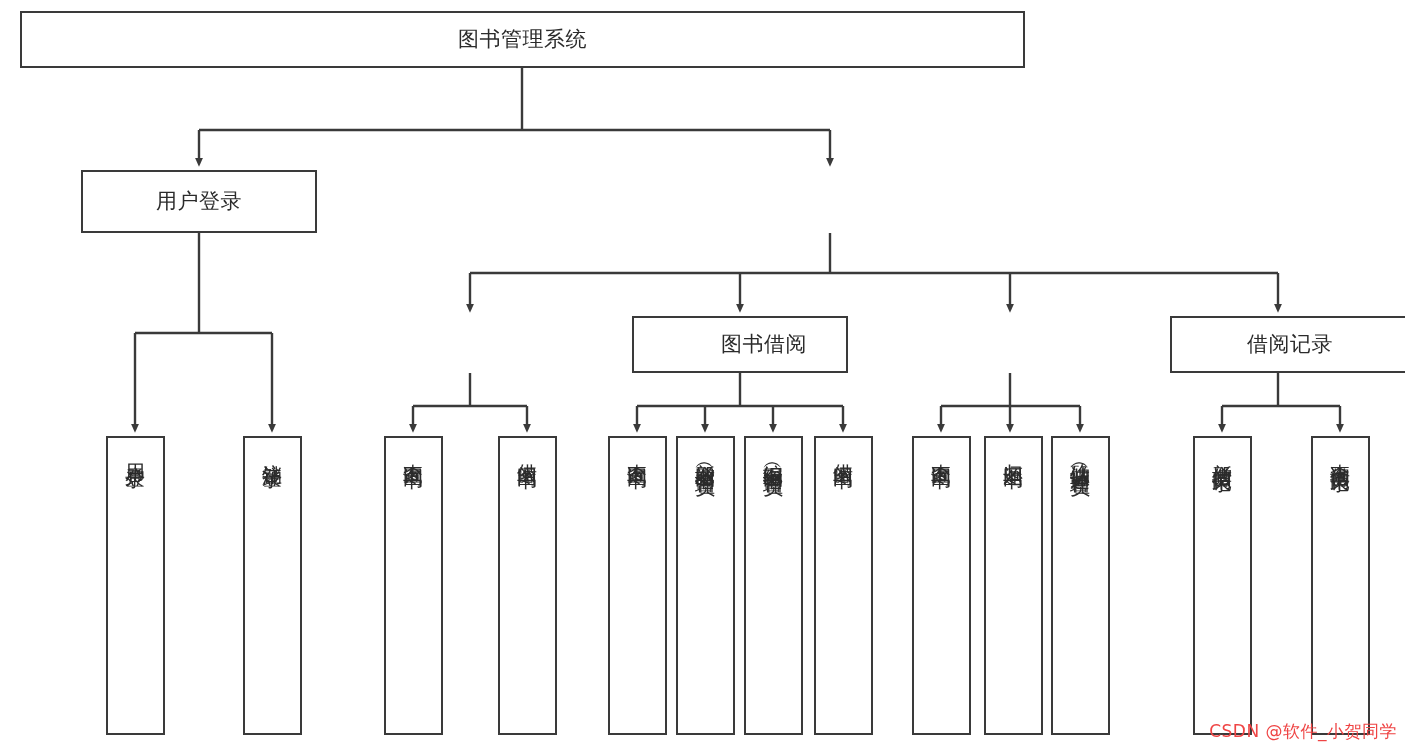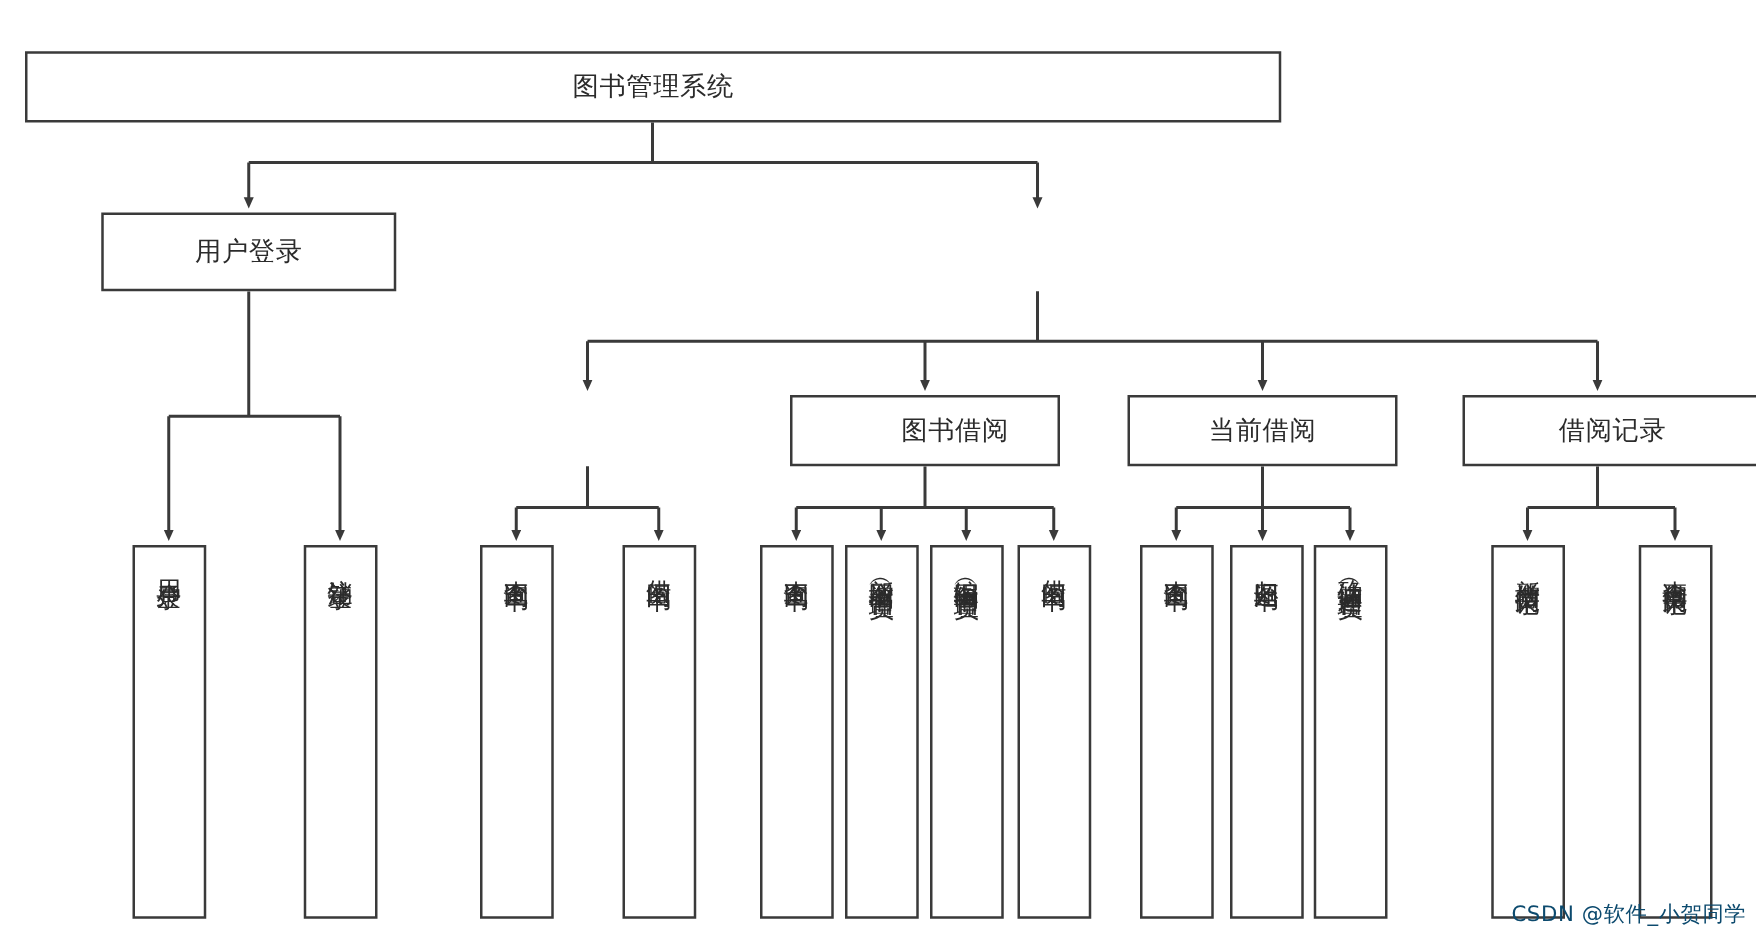--- a/index.html
+++ b/index.html
@@ -53,21 +53,21 @@
     font-size: 20px;
     line-height: 1.1;
     letter-spacing: 2px;
     white-space: nowrap;
     max-height: 280px;
   }
   .watermark {
     position: absolute;
     right: 8px;
     bottom: 4px;
-    color: #0c4a6e;
+    color: #ef4444;
     font-size: 17px;
     letter-spacing: 0.5px;
     z-index: 3;
     white-space: nowrap;
   }
 </style>
 </head>
 <body>
 
 <div id="canvas">
@@ -115,33 +115,30 @@
       <path d="M1010,406 L1010,428" marker-end="url(#arrow)"></path>
       <path d="M1080,406 L1080,428" marker-end="url(#arrow)"></path>
 
       <path d="M1278,373 L1278,406"></path>
       <path d="M1222,406 L1340,406"></path>
       <path d="M1222,406 L1222,428" marker-end="url(#arrow)"></path>
       <path d="M1340,406 L1340,428" marker-end="url(#arrow)"></path>
     </g>
   </svg>
 
-  <div class="node" style="left:20px; top:11px; width:1005px; height:57px;margin-top:30px;">
+  <div class="node" style="left:20px; top:11px; width:1005px; height:57px;">
     <span class="label">图书管理系统</span>
   </div>
 
   <div class="node" style="left:81px; top:170px; width:236px; height:63px;">
     <span class="label">用户登录</span>
   </div>
 
   <div class="node" style="left:632px; top:316px; width:216px; height:57px;padding-left:48px;">
     <span class="label">图书借阅</span>
-  </div>
-  <div class="node" style="left:902px; top:316px; width:216px; height:57px;">
-    <span class="label">当前借阅</span>
   </div>
   <div class="node" style="left:1170px; top:316px; width:240px; height:57px;">
     <span class="label">借阅记录</span>
   </div>
 
   <div class="node vertical" style="left:106px; top:436px; width:59px; height:299px;">
     <span class="label">用户登录</span>
   </div>
   <div class="node vertical" style="left:243px; top:436px; width:59px; height:299px;">
     <span class="label">注销登录</span>

